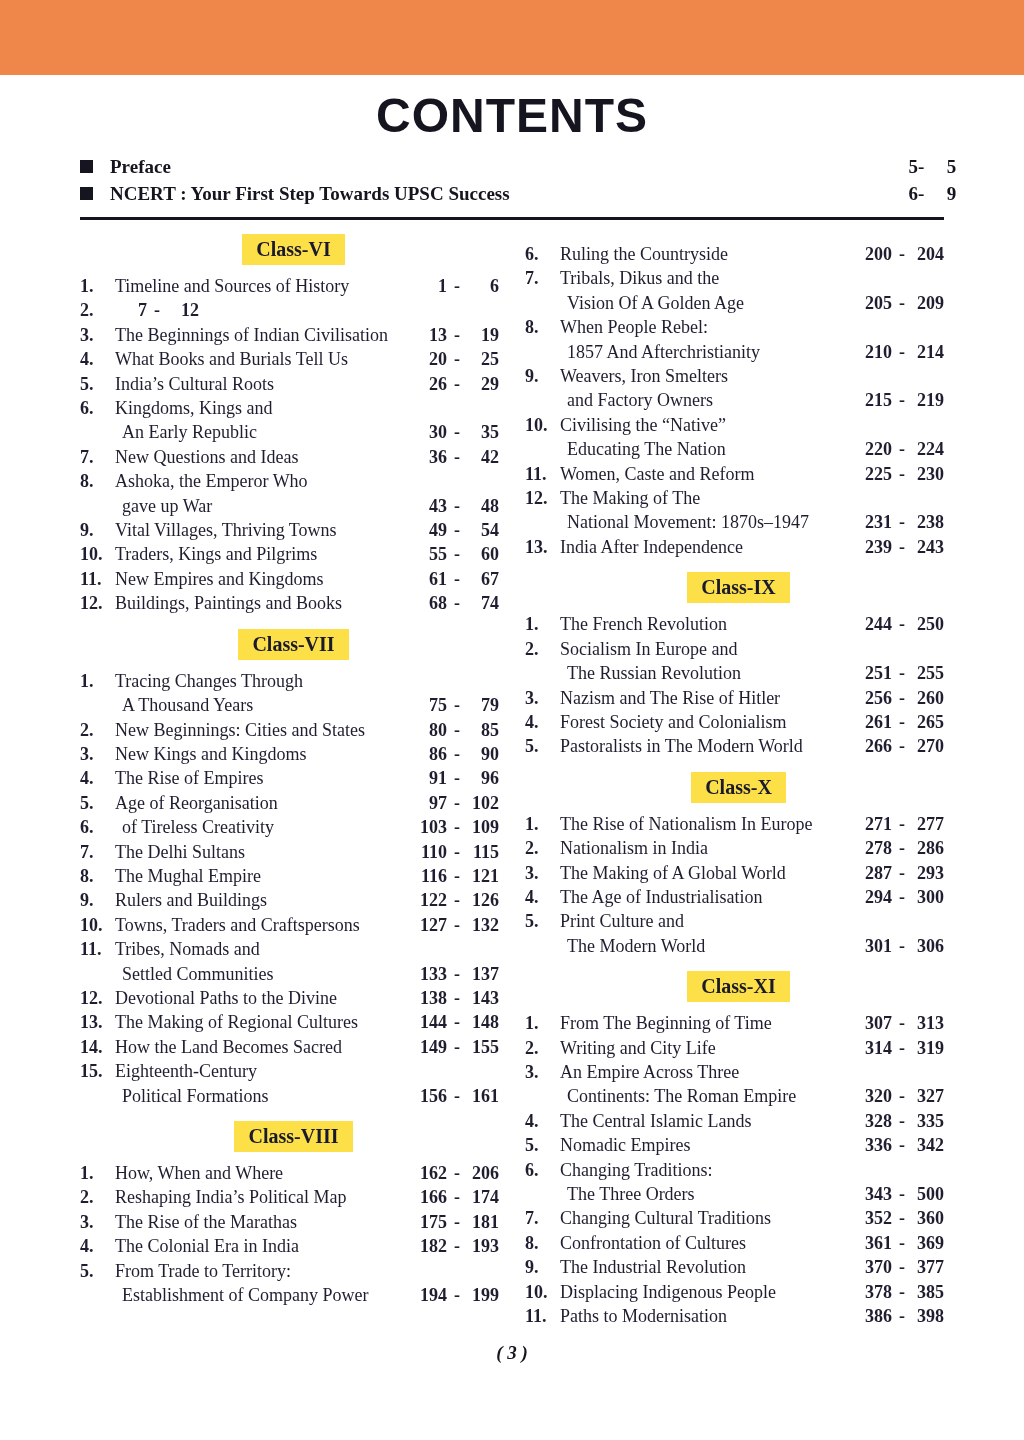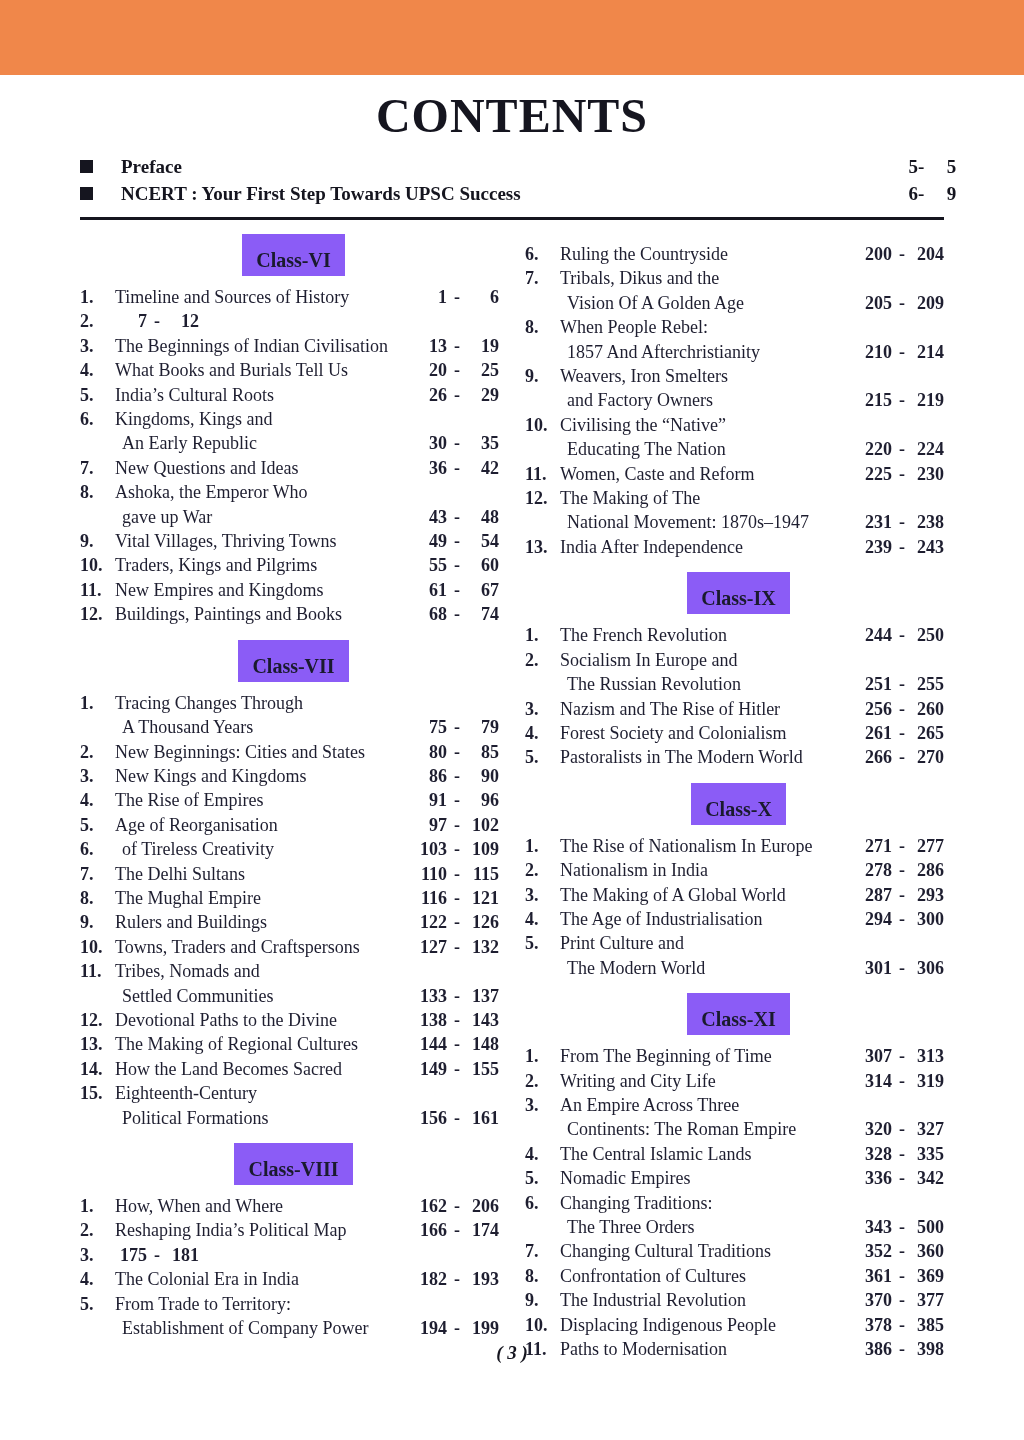--- a/index.html
+++ b/index.html
@@ -4,37 +4,37 @@
 <style>
   html,body{margin:0;padding:0;}
   body{
     width:1024px;height:1440px;position:relative;overflow:hidden;
     background:#ffffff;color:#1e1e30;
     font-family:"Liberation Serif", serif;
   }
   .banner{height:75px;background:#f0874a;}
   .title{
     text-align:center;margin:13px 0 10px;color:#15151f;
-    font-family:Liberation Serif, serif;font-weight:bold;
+    font-family:Liberation Sans, sans-serif;font-weight:bold;
     font-size:48px;letter-spacing:1px;
   }
   .front{padding:0 80px;}
   .front-row{display:flex;align-items:center;font-weight:bold;font-size:19px;line-height:27px;color:#15151f;}
   .bullet{width:13px;height:13px;background:#15151f;margin-right:17px;flex-shrink:0;}
-  .front-label{flex:1;margin-left:11px;}
+  .front-label{flex:1;}
   .front-pages{width:58px;display:flex;justify-content:space-between;}
   .rule{height:0;border-top:3.5px solid #15151f;margin:10px 80px 0;}
   .columns{display:flex;gap:26px;padding:12px 80px 0 80px;}
   .col{width:50%;}
   .col-right{padding-top:10px;}
   .sec-wrap{text-align:center;margin:13px 0 9px;}
   .col > .sec-wrap:first-child{margin-top:2px;}
   .chip{
-    display:inline-block;background:#8b5cf6;color:#1a1a2e;
-    padding:15px 14px 4px;font-size:20px;font-weight:bold;margin-left:8px;
+    display:inline-block;background:#fde047;color:#1a1a2e;
+    padding:4px 14px 4px;font-size:20px;font-weight:bold;margin-left:8px;
   }
   .item{display:flex;font-size:18px;line-height:24.4px;}
   .num{width:35px;font-weight:bold;flex-shrink:0;align-self:flex-start;}
   .titles{flex:1;}
   .cont{padding-left:7px;}
   .pages{width:84px;flex-shrink:0;display:flex;justify-content:space-between;font-weight:bold;align-self:flex-end;}
   .p-start,.p-end{min-width:32px;text-align:right;}
   .p-dash{text-align:center;flex:1;}
   .page-num{
     position:absolute;left:0;right:0;top:1342px;text-align:center;
@@ -392,20 +392,23 @@
           <div class="line">Reshaping India’s Political Map</div>
         </div>
         <div class="pages">
           <span class="p-start">166</span>
           <span class="p-dash">-</span>
           <span class="p-end">174</span>
         </div>
       </div>
       <div class="item">
         <span class="num">3.</span>
+        <div class="titles">
+          <div class="line">The Rise of the Marathas</div>
+        </div>
         <div class="pages">
           <span class="p-start">175</span>
           <span class="p-dash">-</span>
           <span class="p-end">181</span>
         </div>
       </div>
       <div class="item">
         <span class="num">4.</span>
         <div class="titles">
           <div class="line">The Colonial Era in India</div>

